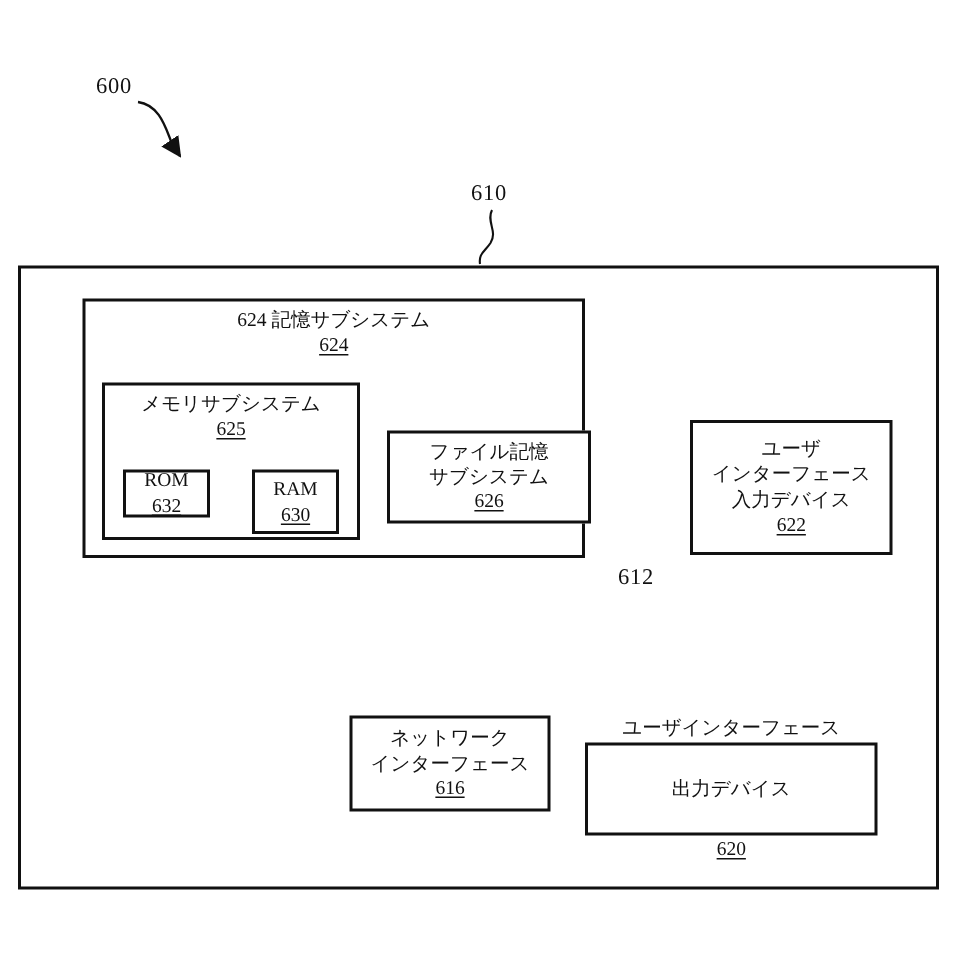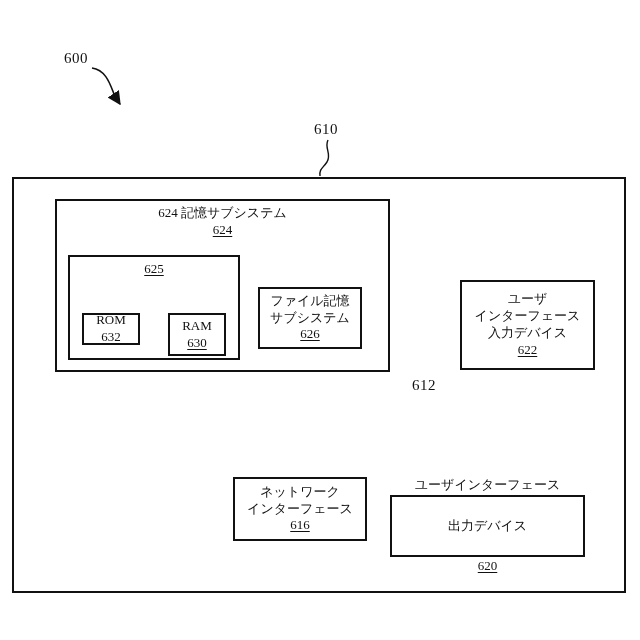--- a/index.html
+++ b/index.html
@@ -30,34 +30,35 @@
   <div class="ref" style="left:412px;top:377px;">612</div>
 
   <div class="box" style="left:12px;top:177px;width:614px;height:416px;"></div>
 
   <div class="box topalign" style="left:55px;top:199px;width:335px;height:173px;">
     <span>624 記憶サブシステム</span>
     <span class="num">624</span>
   </div>
 
   <div class="box topalign" style="left:68px;top:255px;width:172px;height:105px;">
+    <span>メモリサブシステム</span>
     <span class="num">625</span>
   </div>
 
   <div class="box" style="left:82px;top:313px;width:58px;height:32px;">
     <span>ROM</span>
     <span class="num">632</span>
   </div>
 
   <div class="box" style="left:168px;top:313px;width:58px;height:43px;">
     <span>RAM</span>
     <span class="num">630</span>
   </div>
 
-  <div class="box" style="left:258px;top:287px;width:104px;height:62px;">
+  <div class="box" style="left:258px;top:287px;width:136px;height:62px;">
     <span>ファイル記憶</span>
     <span>サブシステム</span>
     <span class="num">626</span>
   </div>
 
   <div class="box" style="left:460px;top:280px;width:135px;height:90px;">
     <span>ユーザ</span>
     <span>インターフェース</span>
     <span>入力デバイス</span>
     <span class="num">622</span>

